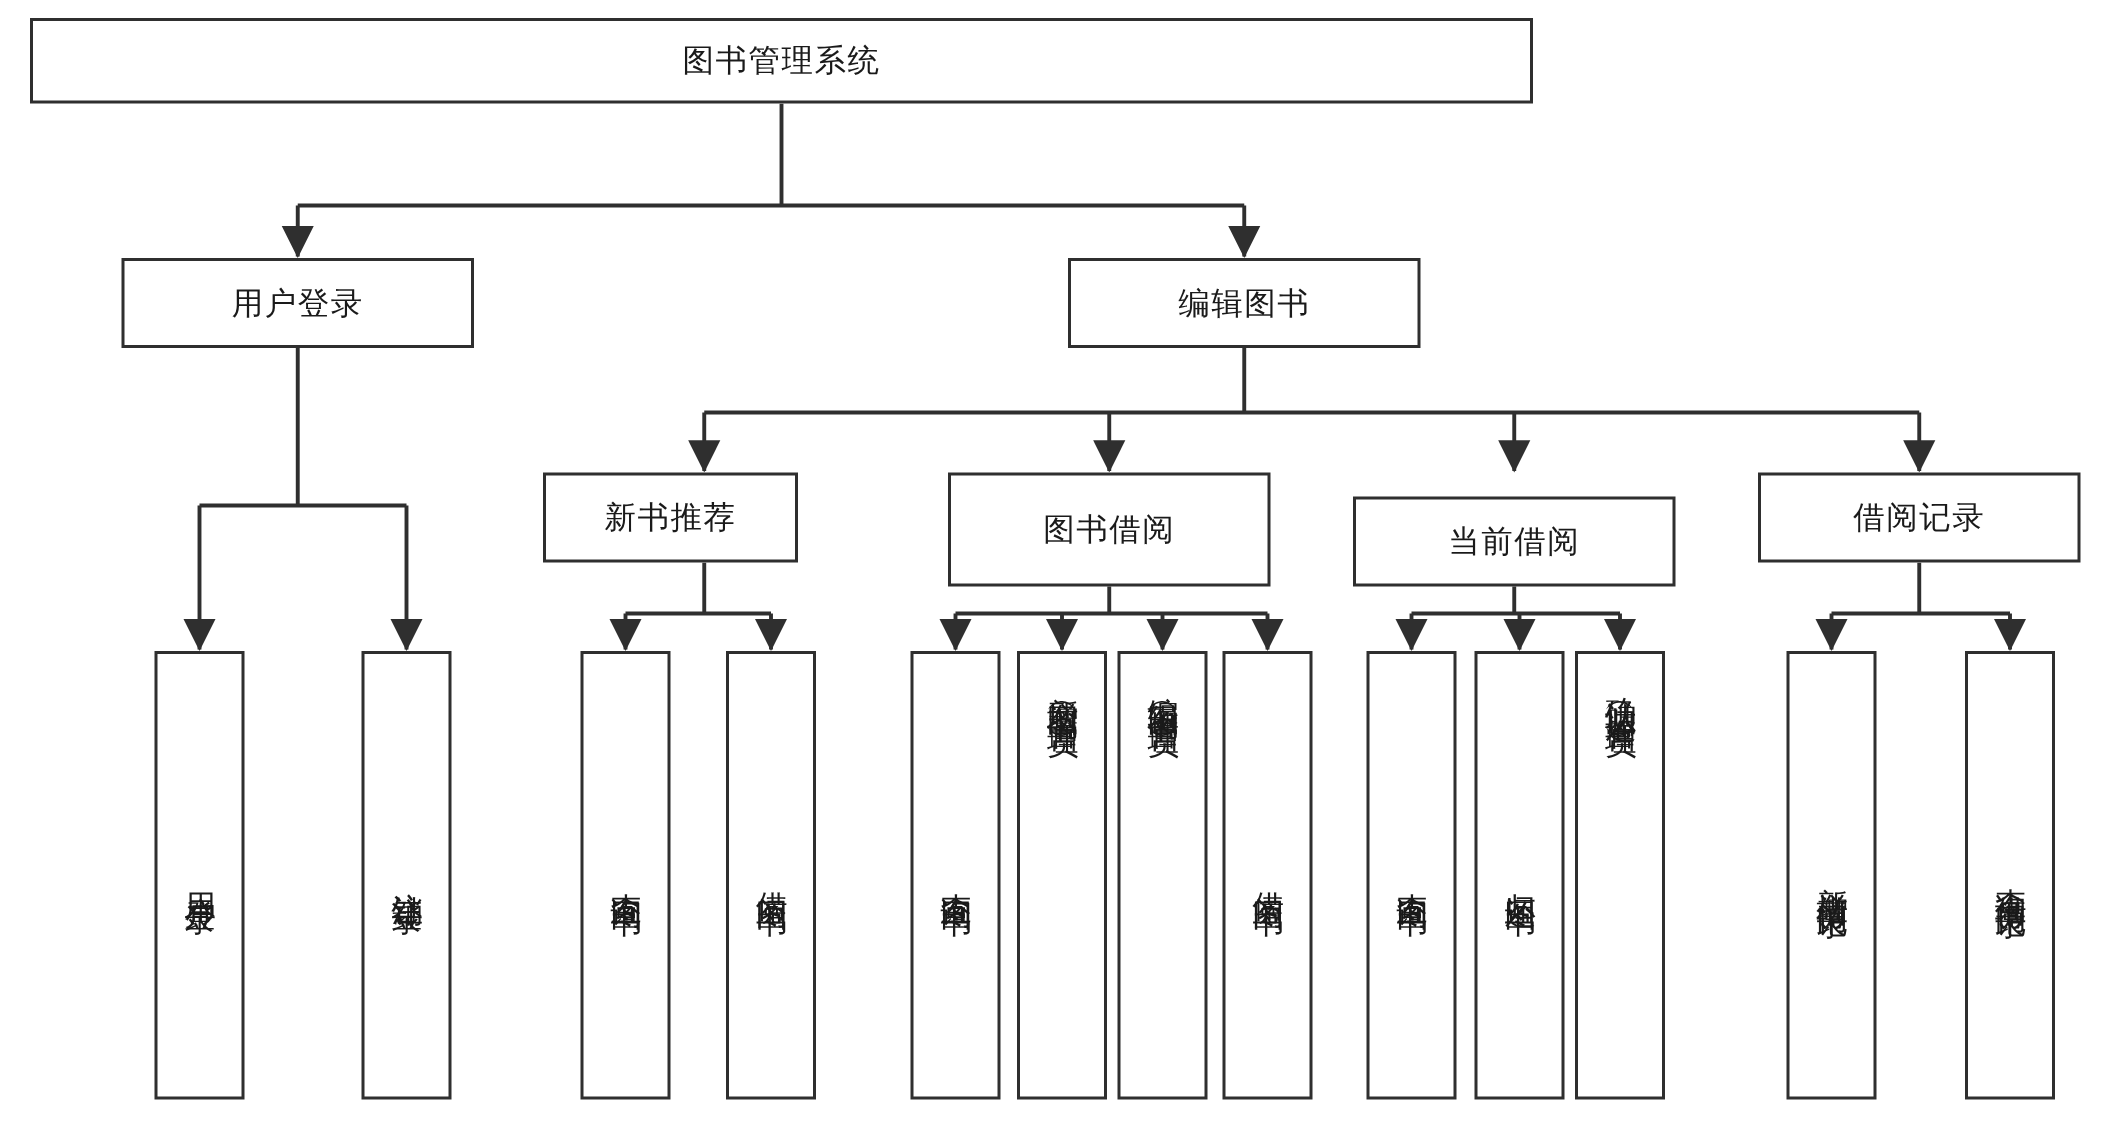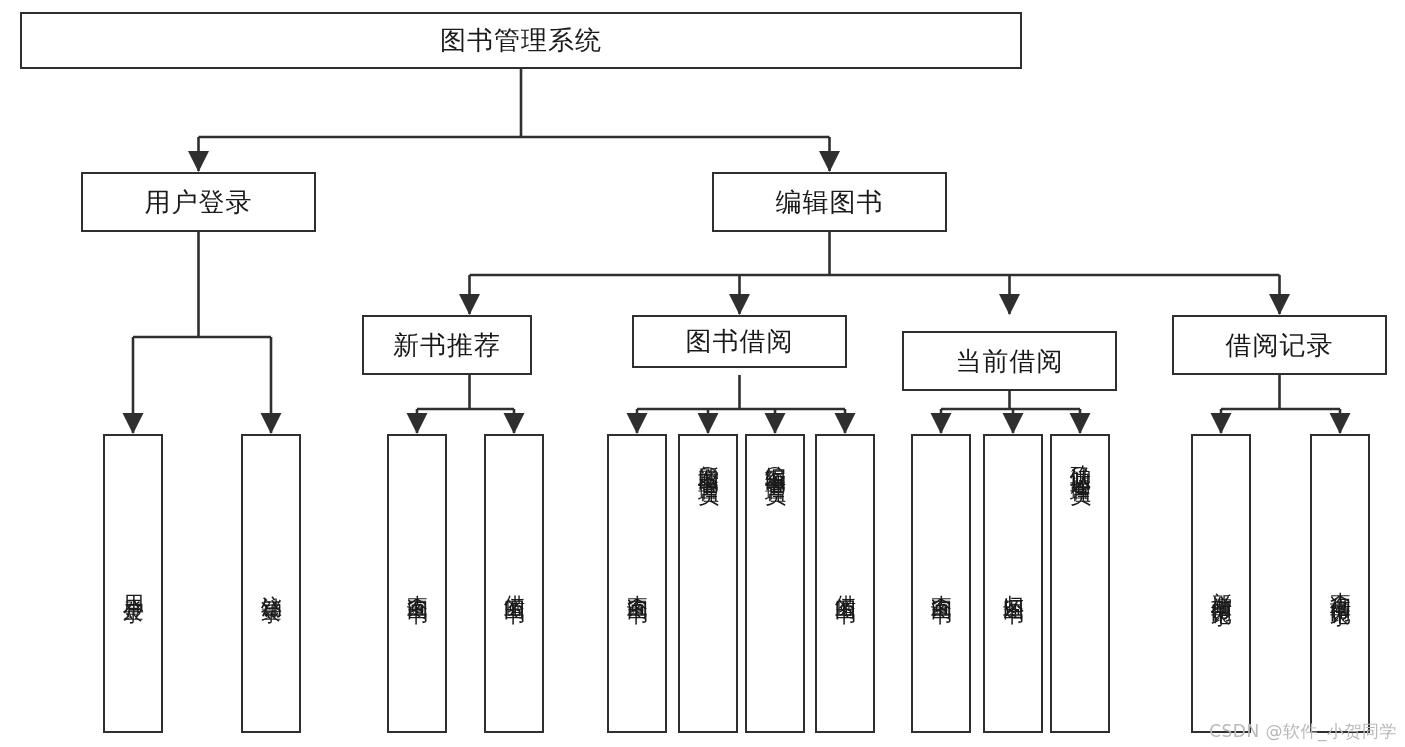--- a/index.html
+++ b/index.html
@@ -30,21 +30,21 @@
     position: absolute;
     box-sizing: border-box;
     border: 2px solid #2f2f2f;
     background: #ffffff;
     display: flex;
     align-items: center;
     justify-content: center;
     color: #1a1a1a;
   }
   .node-label {
-    font-size: 26px;
+    font-size: 21px;
     line-height: 1.25;
     letter-spacing: 1px;
     white-space: nowrap;
     color: #1a1a1a;
   }
   .node.vertical {
     align-items: flex-start;
     padding-top: 12px;
   }
   .node.vertical .node-label {
@@ -124,21 +124,21 @@
       </div>
       <div class="node" style="left: 81px; top: 172px; width: 235px; height: 60px;">
         <span class="node-label">用户登录</span>
       </div>
       <div class="node" style="left: 712px; top: 172px; width: 235px; height: 60px;">
         <span class="node-label">编辑图书</span>
       </div>
       <div class="node" style="left: 362px; top: 315px; width: 170px; height: 60px;">
         <span class="node-label">新书推荐</span>
       </div>
-      <div class="node" style="left: 632px; top: 315px; width: 215px; height: 53px;">
+      <div class="node" style="left: 632px; top: 315px; width: 215px; height: 76px;">
         <span class="node-label">图书借阅</span>
       </div>
       <div class="node" style="left: 902px; top: 315px; width: 215px; height: 60px; margin-top: 16px;">
         <span class="node-label">当前借阅</span>
       </div>
       <div class="node" style="left: 1172px; top: 315px; width: 215px; height: 60px;">
         <span class="node-label">借阅记录</span>
       </div>
       <div class="node vertical centered" style="left: 103px; top: 434px; width: 60px; height: 299px;">
         <span class="node-label">用户登录</span>
@@ -174,14 +174,13 @@
         <span class="node-label">确认归还（管理员）</span>
       </div>
       <div class="node vertical centered" style="left: 1191px; top: 434px; width: 60px; height: 299px;">
         <span class="node-label">新增借阅记录</span>
       </div>
       <div class="node vertical centered" style="left: 1310px; top: 434px; width: 60px; height: 299px;">
         <span class="node-label">查询借阅记录</span>
       </div>
     </div>
 
-  <div id="watermark">CSDN @软件_小贺同学</div>
 </div>
 
 </body></html>

